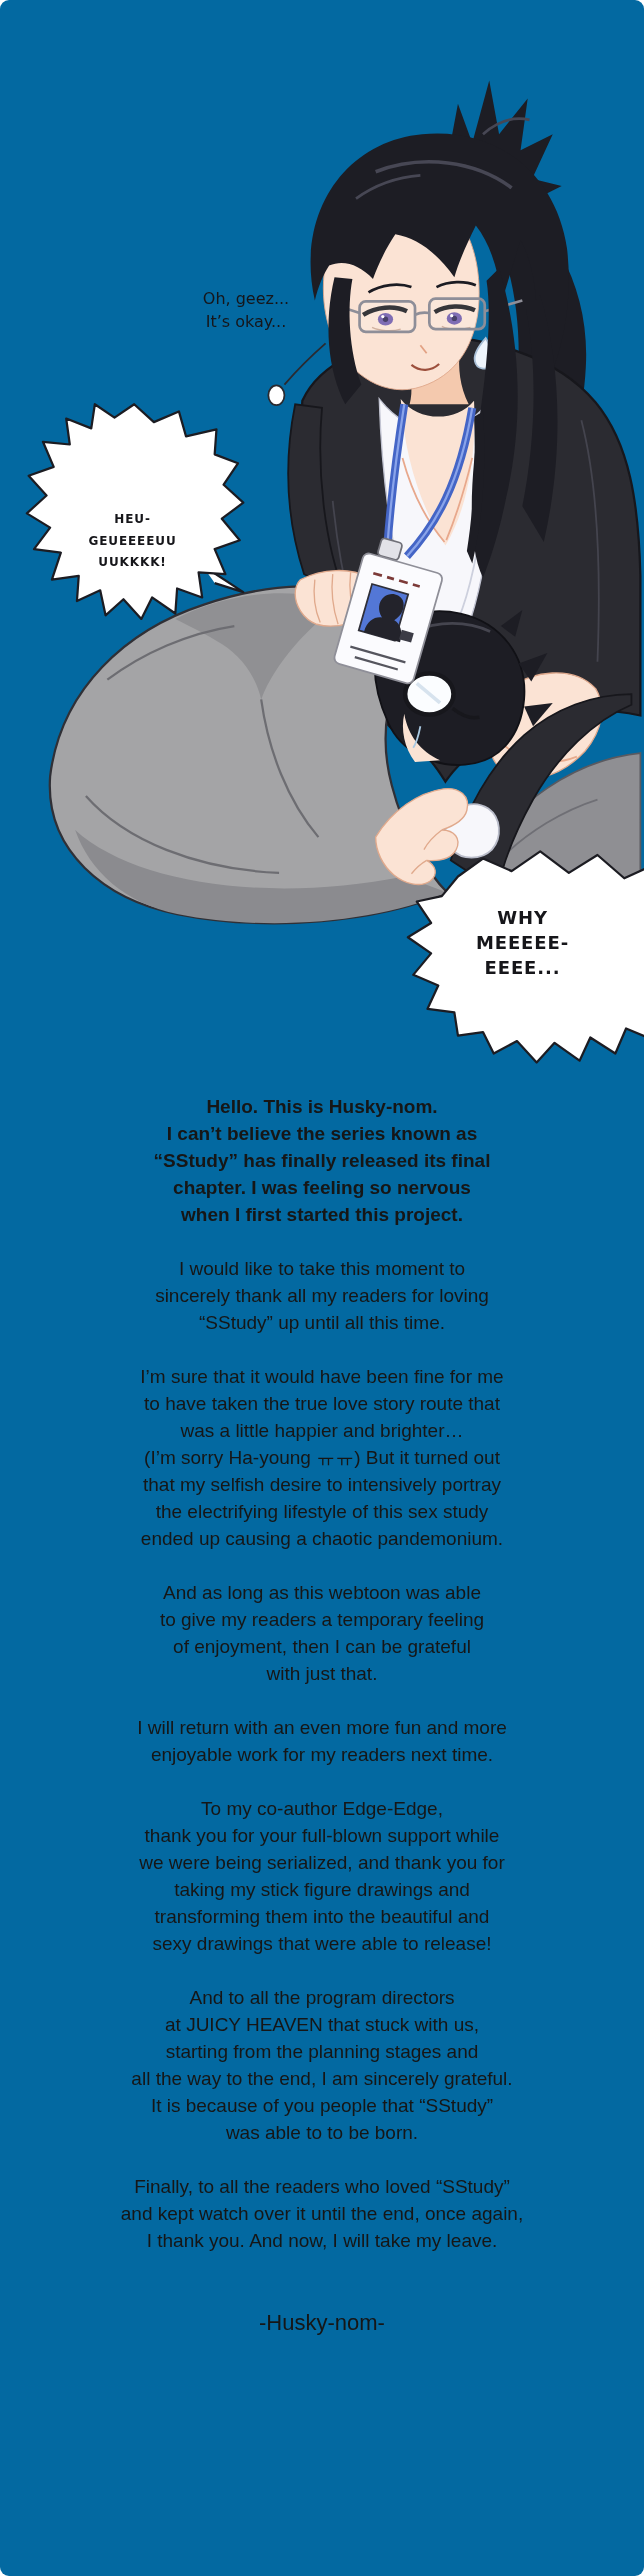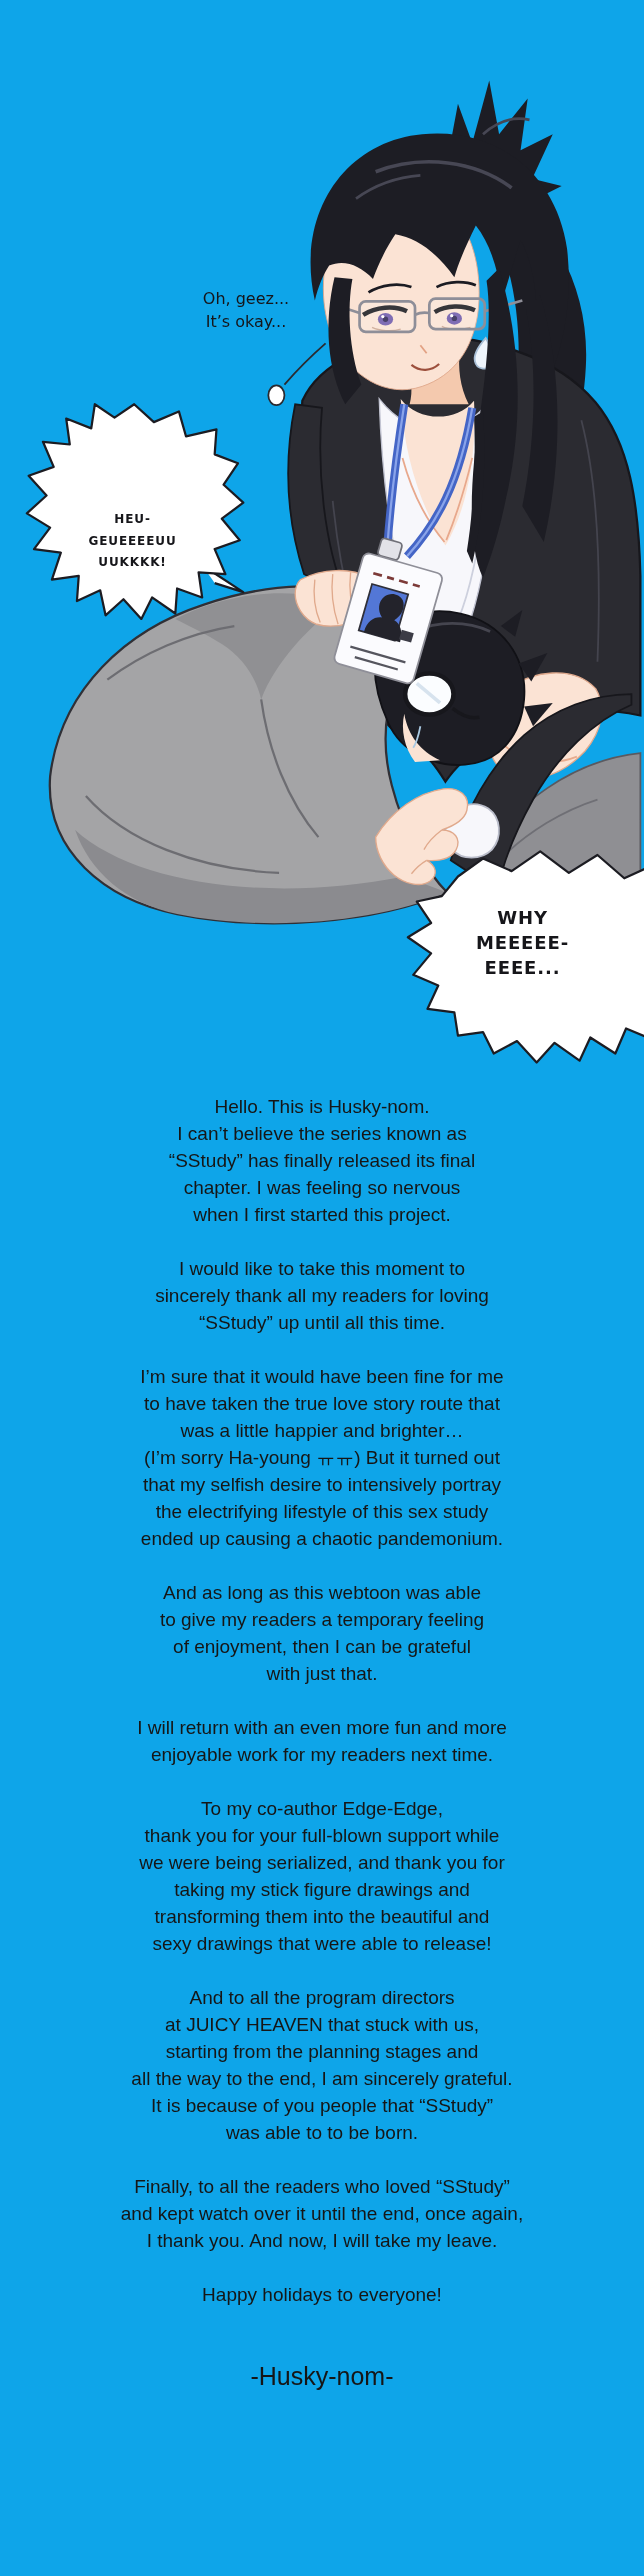--- a/index.html
+++ b/index.html
@@ -1,30 +1,30 @@
 <!DOCTYPE html>
 <html style="font-size:14.3px"><head>
 <meta charset="utf-8">
 <style>
   html,body{margin:0;padding:0;background:#ffffff;}
-  .page{position:relative;width:644px;height:2576px;background:#0ea5e9;overflow:hidden;
-        font-family:"Liberation Sans", sans-serif;}
+  .page{position:relative;width:644px;height:2576px;background:#0369a1;overflow:hidden;
+        font-family:"Liberation Sans", sans-serif;border-radius:9px;}
   .illustration-svg{position:absolute;top:0;left:0;width:644px;height:1109px;display:block;}
   .bubble-text{position:absolute;font-family:"DejaVu Sans", sans-serif;color:#16161a;
                text-align:center;white-space:pre-line;z-index:5;}
   .speech-soft{left:177px;top:287px;width:138px;font-size:16px;line-height:23px;font-weight:500;}
   .scream-left{left:41px;top:509px;width:183px;font-size:12px;line-height:21.5px;
                font-weight:bold;letter-spacing:0.9px;}
   .scream-right{left:435px;top:905px;width:175px;font-size:18px;line-height:25px;
                 font-weight:bold;letter-spacing:0.9px;}
   .afterword{position:absolute;top:1073px;left:0;width:644px;text-align:center;
              color:#161616;font-size:19px;line-height:27px;z-index:4;}
   .afterword p{margin:0 0 27px 0;white-space:pre-line;}
-  .afterword p:first-child{margin-top:19.7px;}
-  .signature{margin-top:55px;white-space:pre-line;font-size:25px;line-height:27px;}
+  .afterword p:first-child{margin-top:19.7px;font-weight:bold;}
+  .signature{margin-top:55px;white-space:pre-line;font-size:22px;line-height:27px;}
 </style>
 </head>
 <body>
 
 <div class="page">
 
   <svg class="illustration-svg" viewBox="0 0 720 1240">
 
     <g>
       <path d="M497 196 L512 116 L528 160 L547 90 L558 150 L590 110 L582 168 L618 150 L595 200 L628 208 L588 228 Z" fill="#1d1d24"></path>
@@ -211,18 +211,17 @@
 sexy drawings that were able to release!</p>
     <p>And to all the program directors
 at JUICY HEAVEN that stuck with us,
 starting from the planning stages and
 all the way to the end, I am sincerely grateful.
 It is because of you people that “SStudy”
 was able to to be born.</p>
     <p>Finally, to all the readers who loved “SStudy”
 and kept watch over it until the end, once again,
 I thank you. And now, I will take my leave.</p>
-    <p>Happy holidays to everyone!</p>
     <div class="signature">-Husky-nom-</div>
   </div>
 
 </div>
 
 
 </body></html>

